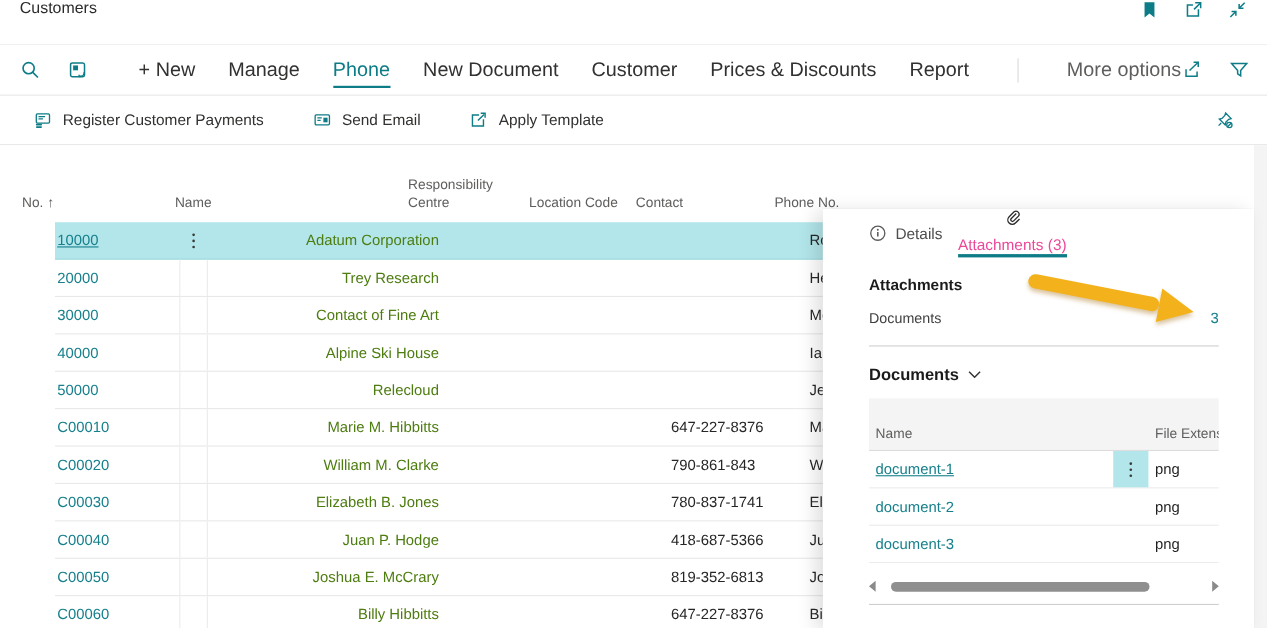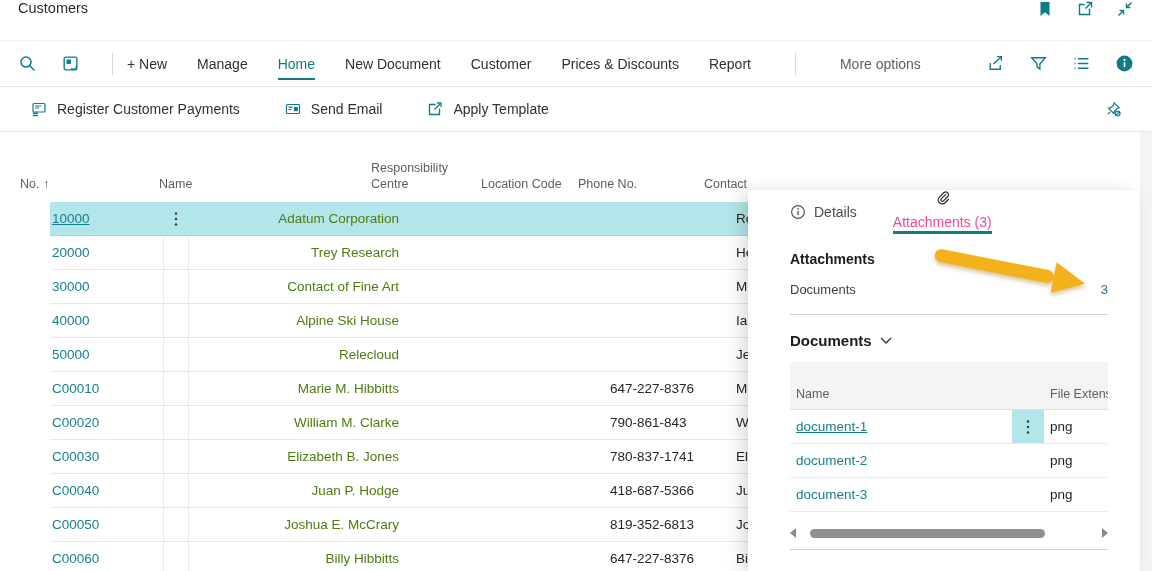--- a/index.html
+++ b/index.html
@@ -18,21 +18,21 @@
   
   .app-header{height:40px;display:flex;align-items:flex-start;padding:0 18px;justify-content:space-between;}
   .app-title{font-size:14.5px;color:#2b2b2b;}
   .app-header-icons{display:flex;gap:22px;align-items:center;color:var(--accent);}
   .icon-btn{display:flex;align-items:center;justify-content:center;cursor:pointer;background:none;border:none;color:var(--accent);padding:0;}
 
   
   .action-bar{height:47px;display:flex;align-items:center;border-top:1px solid #eef0f1;border-bottom:1px solid #e7e7e7;padding:0 18px;}
   .action-bar .left-icons{display:flex;align-items:center;gap:24px;margin-right:18px;}
   .vsep{width:1px;height:22px;background:#d9d9d9;margin:0 14px;}
-  .menu{display:flex;align-items:center;gap:30px;font-size:14px;color:#323130;height:100%;}
+  .menu{display:flex;align-items:center;gap:30px;font-size:18px;color:#323130;height:100%;}
   .menu-item{display:flex;align-items:center;height:100%;cursor:pointer;white-space:nowrap;}
   .menu-item.active{color:var(--accent);position:relative;}
   .menu-item.active::after{content:"";position:absolute;left:0;right:0;bottom:6px;height:2px;background:var(--accent);}
   .menu-item.dim{color:var(--muted);}
   .action-bar .right-icons{margin-left:auto;display:flex;align-items:center;gap:24px;color:var(--accent);}
 
   
   .toolbar{height:45px;display:flex;align-items:center;border-bottom:1px solid #e7e7e7;padding:0 30px;gap:44px;}
   .tool-btn{display:flex;align-items:center;gap:9px;font-size:14px;color:#323130;cursor:pointer;background:none;border:none;}
   .tool-btn svg{color:var(--accent);}
@@ -55,21 +55,21 @@
   .trow.selected .c-dots{border-color:transparent;}
   .no-link{color:var(--link);text-decoration:none;cursor:pointer;}
   .trow.selected .no-link{text-decoration:underline;}
   .c-name{color:#4d7c0f;text-align:right;}
   .c-phone,.c-contact{color:#262626;}
 
   
   .panel{position:absolute;left:748px;top:58px;width:392px;height:381px;background:#fff;
          box-shadow:-7px 2px 16px rgba(0,0,0,.13), 0 0 2px rgba(0,0,0,.07);
          padding:0 32px 0 42px;z-index:5;}
-  .tabs{display:flex;gap:36px;height:44px;align-items:center;}
+  .tabs{display:flex;gap:14px;height:44px;align-items:center;}
   .tab{display:flex;align-items:center;gap:8px;font-size:14px;color:#4d4d4d;cursor:pointer;height:100%;position:relative;}
   .tab.active{color:#ec4899;font-weight:400;flex-direction:column;}
   .tab.active::after{content:"";position:absolute;left:0;right:0;bottom:0;height:3px;background:var(--accent);}
   .panel-heading{font-size:14px;font-weight:700;color:#1b1b1b;margin-top:17px;}
   .field-row{display:flex;justify-content:space-between;align-items:center;margin-top:15px;font-size:13px;}
   .field-label{color:#3f3f3f;}
   .field-value{color:var(--link);text-decoration:none;cursor:pointer;font-size:13.5px;}
   .panel hr{border:none;border-top:1px solid #cfcfcf;margin-top:17px;}
   .group-title{display:flex;align-items:center;gap:8px;margin-top:17px;font-size:15px;font-weight:700;color:#1b1b1b;cursor:pointer;}
 
@@ -141,21 +141,21 @@
         <rect x="5.2" y="5.2" width="4.2" height="4.2" fill="currentColor" stroke="none"></rect>
         <path d="M14.8 10.8a4 4 0 0 1-4 4"></path>
           <path d="M10 13.2l.8 1.6 1.7-.6" stroke-width="1.1"></path>
       </svg>
     </button>
   </div>
   <div class="vsep"></div>
   <nav class="menu">
     <span class="menu-item">+ New</span>
     <span class="menu-item">Manage</span>
-    <span class="menu-item active">Home</span>
+    <span class="menu-item active">Phone</span>
     <span class="menu-item">New Document</span>
     <span class="menu-item">Customer</span>
     <span class="menu-item">Prices &amp; Discounts</span>
     <span class="menu-item">Report</span>
     <span class="vsep"></span>
     <span class="menu-item dim">More options</span>
   </nav>
   <div class="right-icons">
     <button class="icon-btn">
       <svg width="19" height="19" viewBox="0 0 18 18" fill="none" stroke="currentColor" stroke-width="1.3">
@@ -228,22 +228,22 @@
   <div class="list">
     <div class="grid-head">
       <div class="hcell first">
         <span>No.</span>
         <span>↑</span>
       </div>
       <div class="hcell"></div>
       <div class="hcell">Name</div>
       <div class="hcell">Responsibility Centre</div>
       <div class="hcell">Location Code</div>
+      <div class="hcell">Contact</div>
       <div class="hcell">Phone No.</div>
-      <div class="hcell">Contact</div>
     </div>
 
     <div class="trow selected">
       <div class="cell"><a class="no-link">10000</a></div>
       <div class="c-dots">
         <svg width="4" height="16" viewBox="0 0 4 16">
             <circle cx="2" cy="2.5" r="1.2" fill="#3a3a3a"></circle>
             <circle cx="2" cy="8" r="1.2" fill="#3a3a3a"></circle>
             <circle cx="2" cy="13.5" r="1.2" fill="#3a3a3a"></circle>
           </svg>

